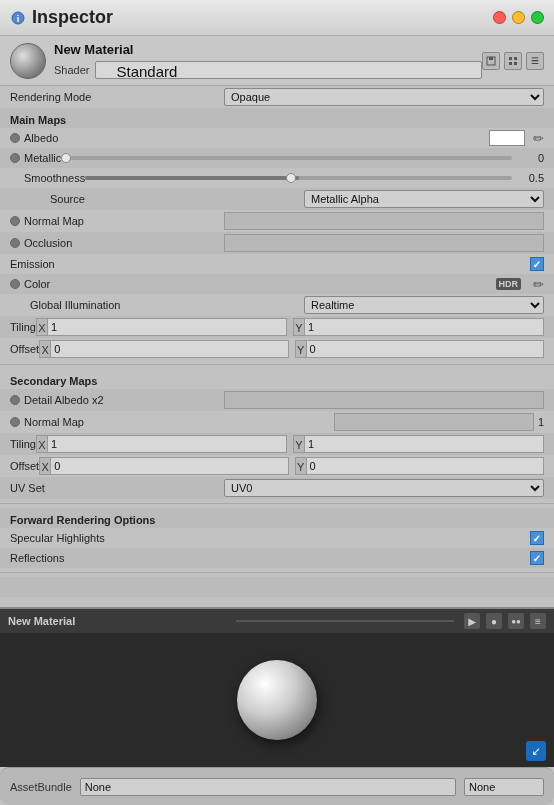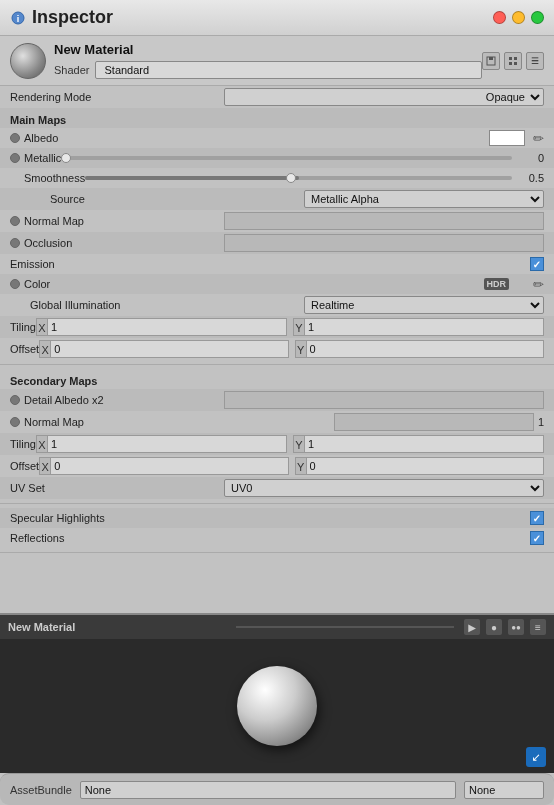--- a/index.html
+++ b/index.html
@@ -92,22 +92,22 @@
       gap: 6px;
     }
     .shader-label {
       font-size: 11px;
       color: #333;
     }
     .shader-dropdown {
       background: #d8d8d8;
       border: 1px solid #888;
       border-radius: 2px;
-      padding: 1px 18px 1px 8px;
-      font-size: 11px;
+      padding: 1px 18px 1px 20px;
+      font-size: 15px;
       appearance: none;
       position: relative;
       flex: 1;
       height: 18px;
       cursor: pointer;
     }
     .header-icons {
       display: flex;
       gap: 4px;
       margin-left: auto;
@@ -275,21 +275,21 @@
       margin: 4px 0;
     }
 
     
     .hdr-badge {
       background: #555;
       color: #ccc;
       font-size: 9px;
       padding: 1px 3px;
       border-radius: 2px;
-      margin-right: 20px;
+      margin-right: 8px;
       font-weight: bold;
       flex-shrink: 0;
     }
 
     
     .preview-area {
       height: 160px;
       background: #2a2a2a;
       border-top: 2px solid #888;
       display: flex;
@@ -347,21 +347,21 @@
       align-items: center;
       justify-content: center;
       color: white;
       font-size: 11px;
       cursor: pointer;
     }
 
     
     .asset-bundle-bar {
       background: #b8b8b8;
-      height: 32px;
+      height: 38px;
       display: flex;
       align-items: center;
       padding: 0 10px;
       border-top: 1px solid #999;
       gap: 8px;
       border-radius: 9px;
     }
     .asset-bundle-label {
       font-size: 11px;
       color: #333;
@@ -463,21 +463,21 @@
       </div>
       <div class="header-icon">☰</div>
     </div>
   </div>
 
   <div class="inspector-body">
 
     <div class="prop-row">
       <span class="prop-label">Rendering Mode</span>
       <div style="margin-left:auto; width:320px;">
-        <select style="width:100%;text-align:right;">
+        <select style="width:100%;">
           <option>Opaque</option>
           <option>Transparent</option>
           <option>Cutout</option>
           <option>Fade</option>
         </select>
       </div>
     </div>
 
     <div class="prop-row section-header">
       <span class="prop-label bold">Main Maps</span>
@@ -654,20 +654,23 @@
       <div style="margin-left:auto; width:320px;">
         <select style="width:100%;">
           <option>UV0</option>
           <option>UV1</option>
         </select>
       </div>
     </div>
 
     <div class="divider"></div>
 
+    <div class="prop-row section-header">
+      <span class="prop-label bold">Forward Rendering Options</span>
+    </div>
 
     <div class="prop-row">
       <span class="prop-label">Specular Highlights</span>
       <div style="margin-left:auto;">
         <div class="checkbox-wrapper checked-blue"></div>
       </div>
     </div>
 
     <div class="prop-row">
       <span class="prop-label">Reflections</span>

